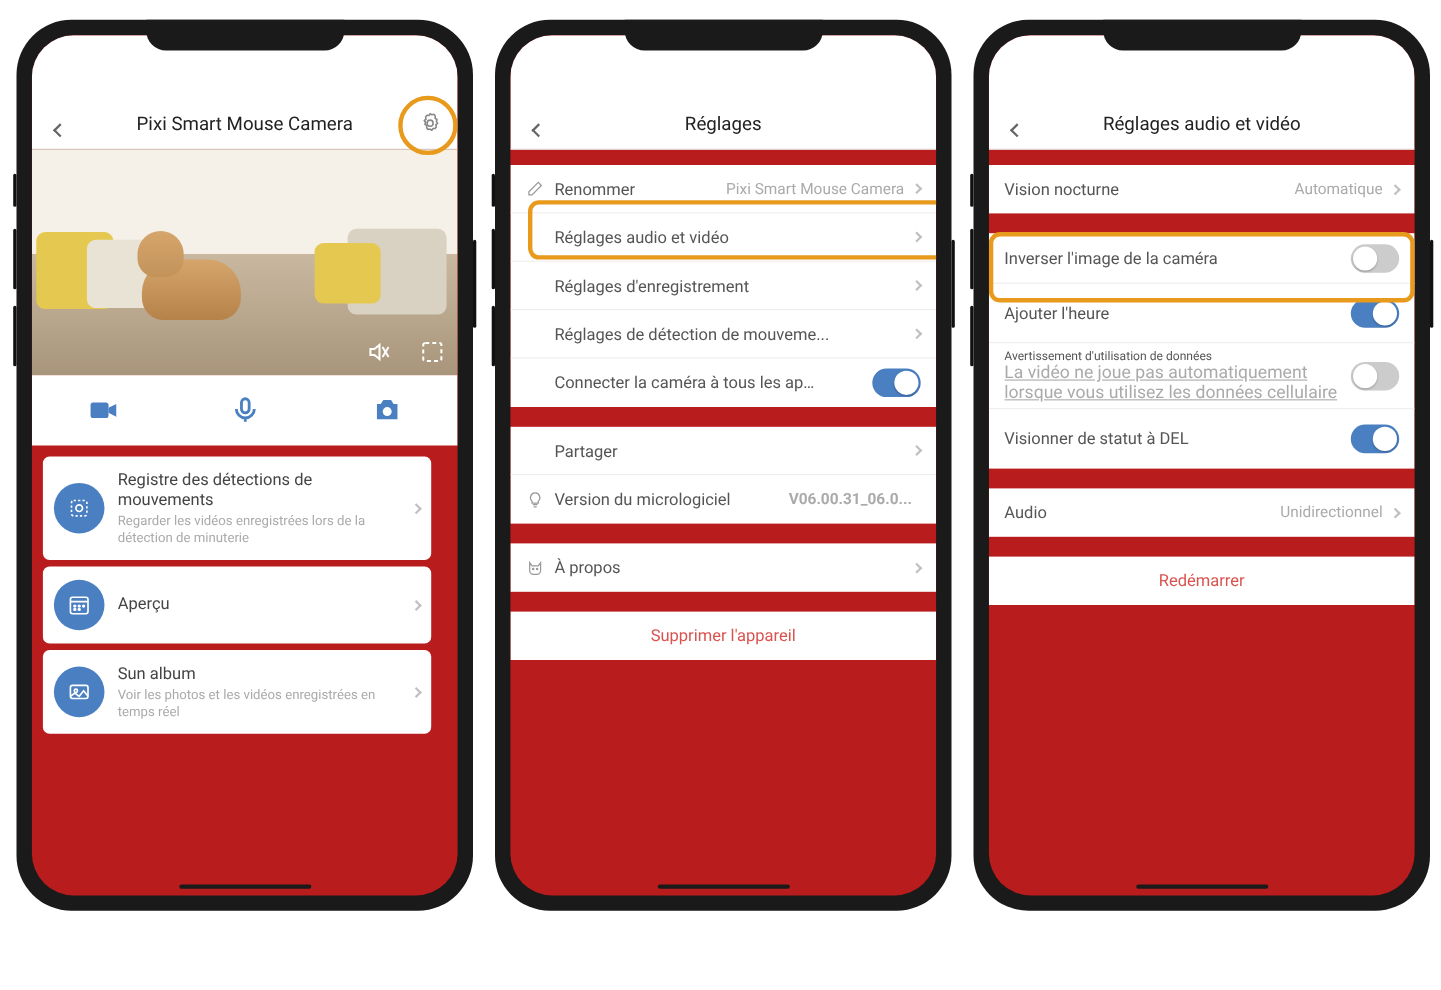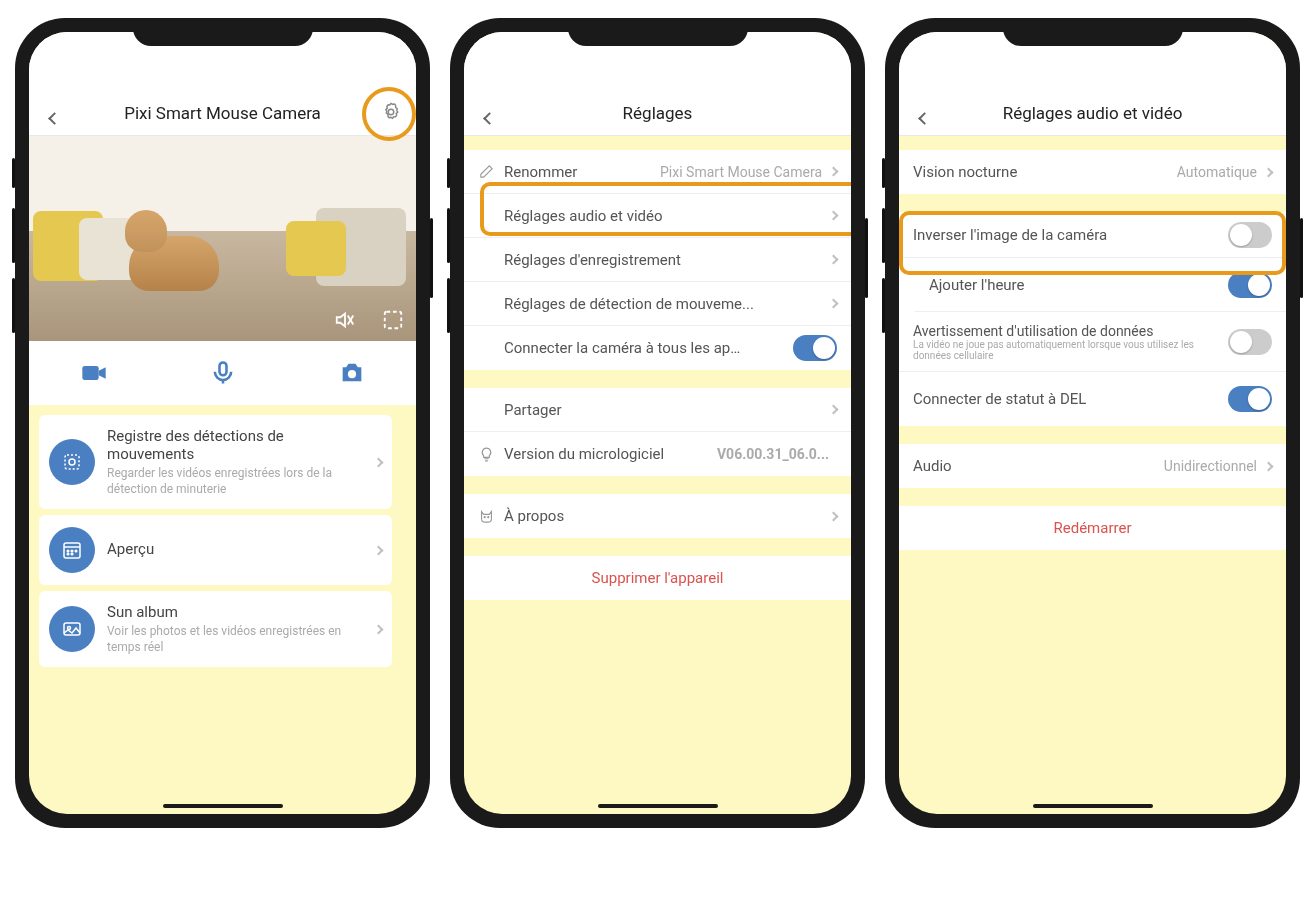--- a/index.html
+++ b/index.html
@@ -23,21 +23,21 @@
     position: absolute;
     top: 0; left: 50%;
     transform: translateX(-50%);
     width: 180px; height: 28px;
     background: #1a1a1a;
     border-radius: 0 0 18px 18px;
     z-index: 20;
   }
   .screen {
     width: 100%; height: 100%;
-    background: #fef9c3;
+    background: #b91c1c;
     border-radius: 38px;
     overflow: hidden;
     position: relative;
     display: flex;
     flex-direction: column;
   }
   .home-indicator {
     position: absolute;
     bottom: 6px; left: 50%;
     transform: translateX(-50%);
@@ -126,21 +126,21 @@
     display:flex; align-items:center; padding:0 14px;
     height:44px; border-bottom:1px solid #eee;
     font-size:15px; color:#555;
   }
   .row:last-child { border-bottom:none; }
   .row .ricon { width:26px; display:flex; align-items:center; color:#888;}
   .row .rlabel { flex:0 0 auto; }
   .row .rfill { flex:1; }
   .row .rvalue { color:#aaa; font-size:14px; margin-right:8px; white-space:nowrap; overflow:hidden; text-overflow:ellipsis; max-width:200px; }
   .row .rchev { }
-  .row.sub .sublabel { font-size:10px; color:#aaa; line-height:1.1; }
+  .row.sub .sublabel { font-size:16px; color:#aaa; line-height:1.1;text-decoration:underline; }
   .danger { color:#d9534f; text-align:center; justify-content:center; }
 
   .toggle {
     width:44px; height:26px; border-radius:13px; background:#ccc; position:relative; flex-shrink:0;
   }
   .toggle::after {
     content:""; position:absolute; width:22px; height:22px; background:#fff;
     border-radius:50%; top:2px; left:2px; box-shadow:0 1px 2px rgba(0,0,0,0.25);
   }
   .toggle.on { background:#4a7fc2; }
@@ -383,34 +383,34 @@
         <span class="chevron-right-small rchev"></span>
       </div>
     </div>
 
     <div class="group">
       <div class="row" style="height:46px;">
         <div class="rlabel">Inverser l'image de la caméra</div>
         <div class="rfill"></div>
         <div class="toggle"></div>
       </div>
-      <div class="row" style="height:54px;margin-left:16px;">
+      <div class="row" style="height:54px;">
         <div class="rlabel">Ajouter l'heure</div>
         <div class="rfill"></div>
         <div class="toggle on"></div>
       </div>
       <div class="row sub" style="height:60px;">
         <div style="display:flex; flex-direction:column; flex:1; overflow:hidden;">
-          <div class="rlabel" style="font-size:14px; white-space:nowrap;">Avertissement d'utilisation de données</div>
+          <div class="rlabel" style="font-size:11px; white-space:nowrap;">Avertissement d'utilisation de données</div>
           <div class="sublabel">La vidéo ne joue pas automatiquement lorsque vous utilisez les données cellulaire</div>
         </div>
         <div class="toggle"></div>
       </div>
       <div class="row" style="height:54px;">
-        <div class="rlabel">Connecter de statut à DEL</div>
+        <div class="rlabel">Visionner de statut à DEL</div>
         <div class="rfill"></div>
         <div class="toggle on"></div>
       </div>
     </div>
 
     <div class="group">
       <div class="row">
         <div class="rlabel">Audio</div>
         <div class="rfill"></div>
         <div class="rvalue">Unidirectionnel</div>

